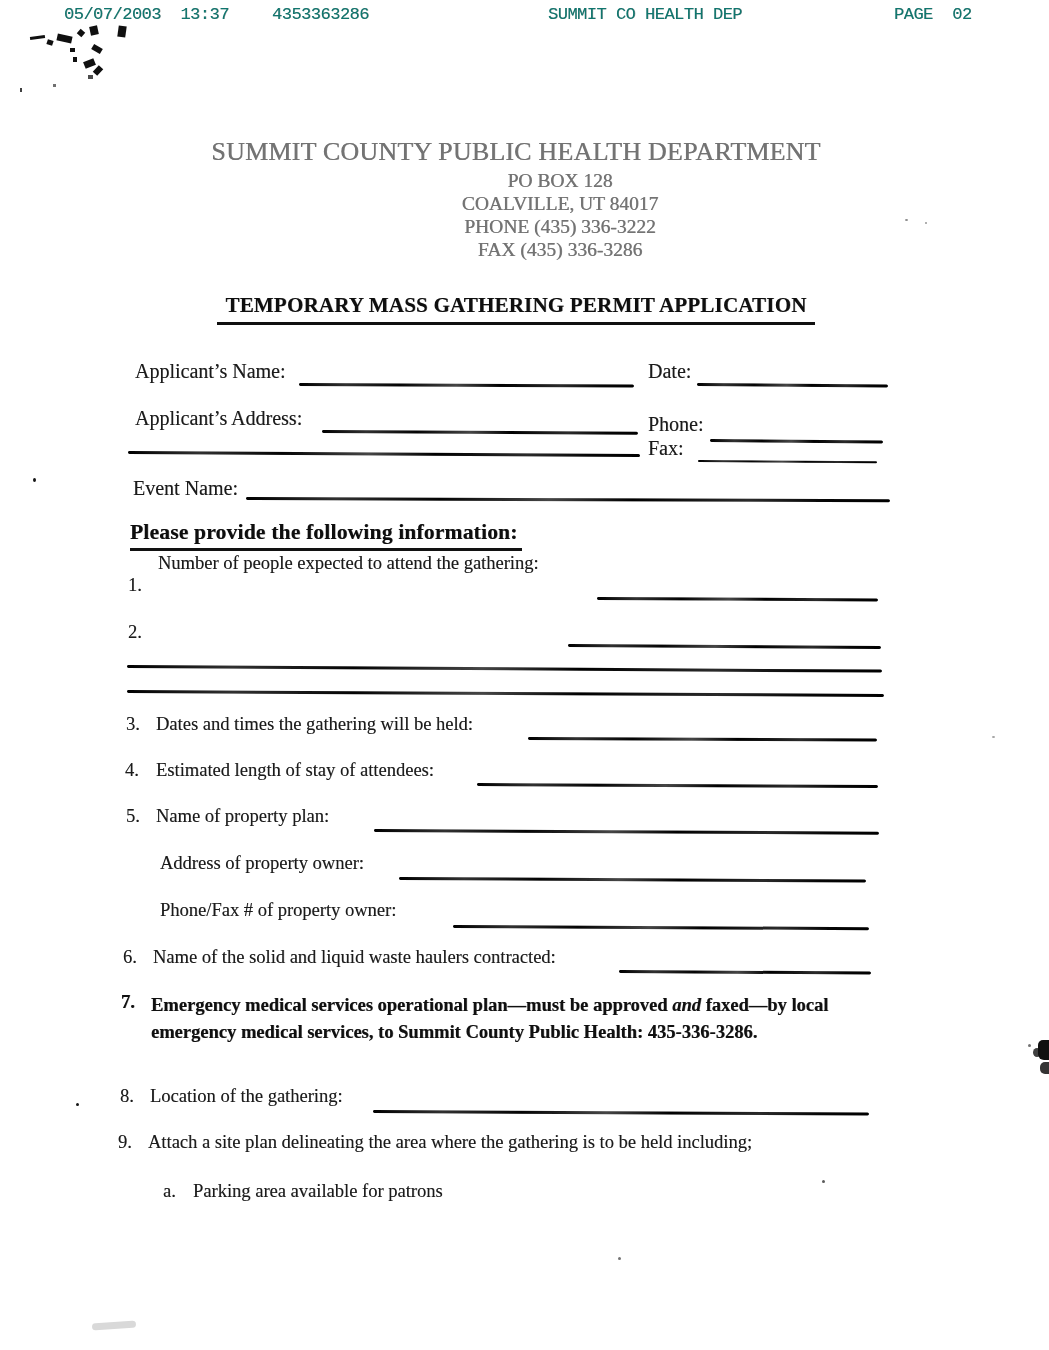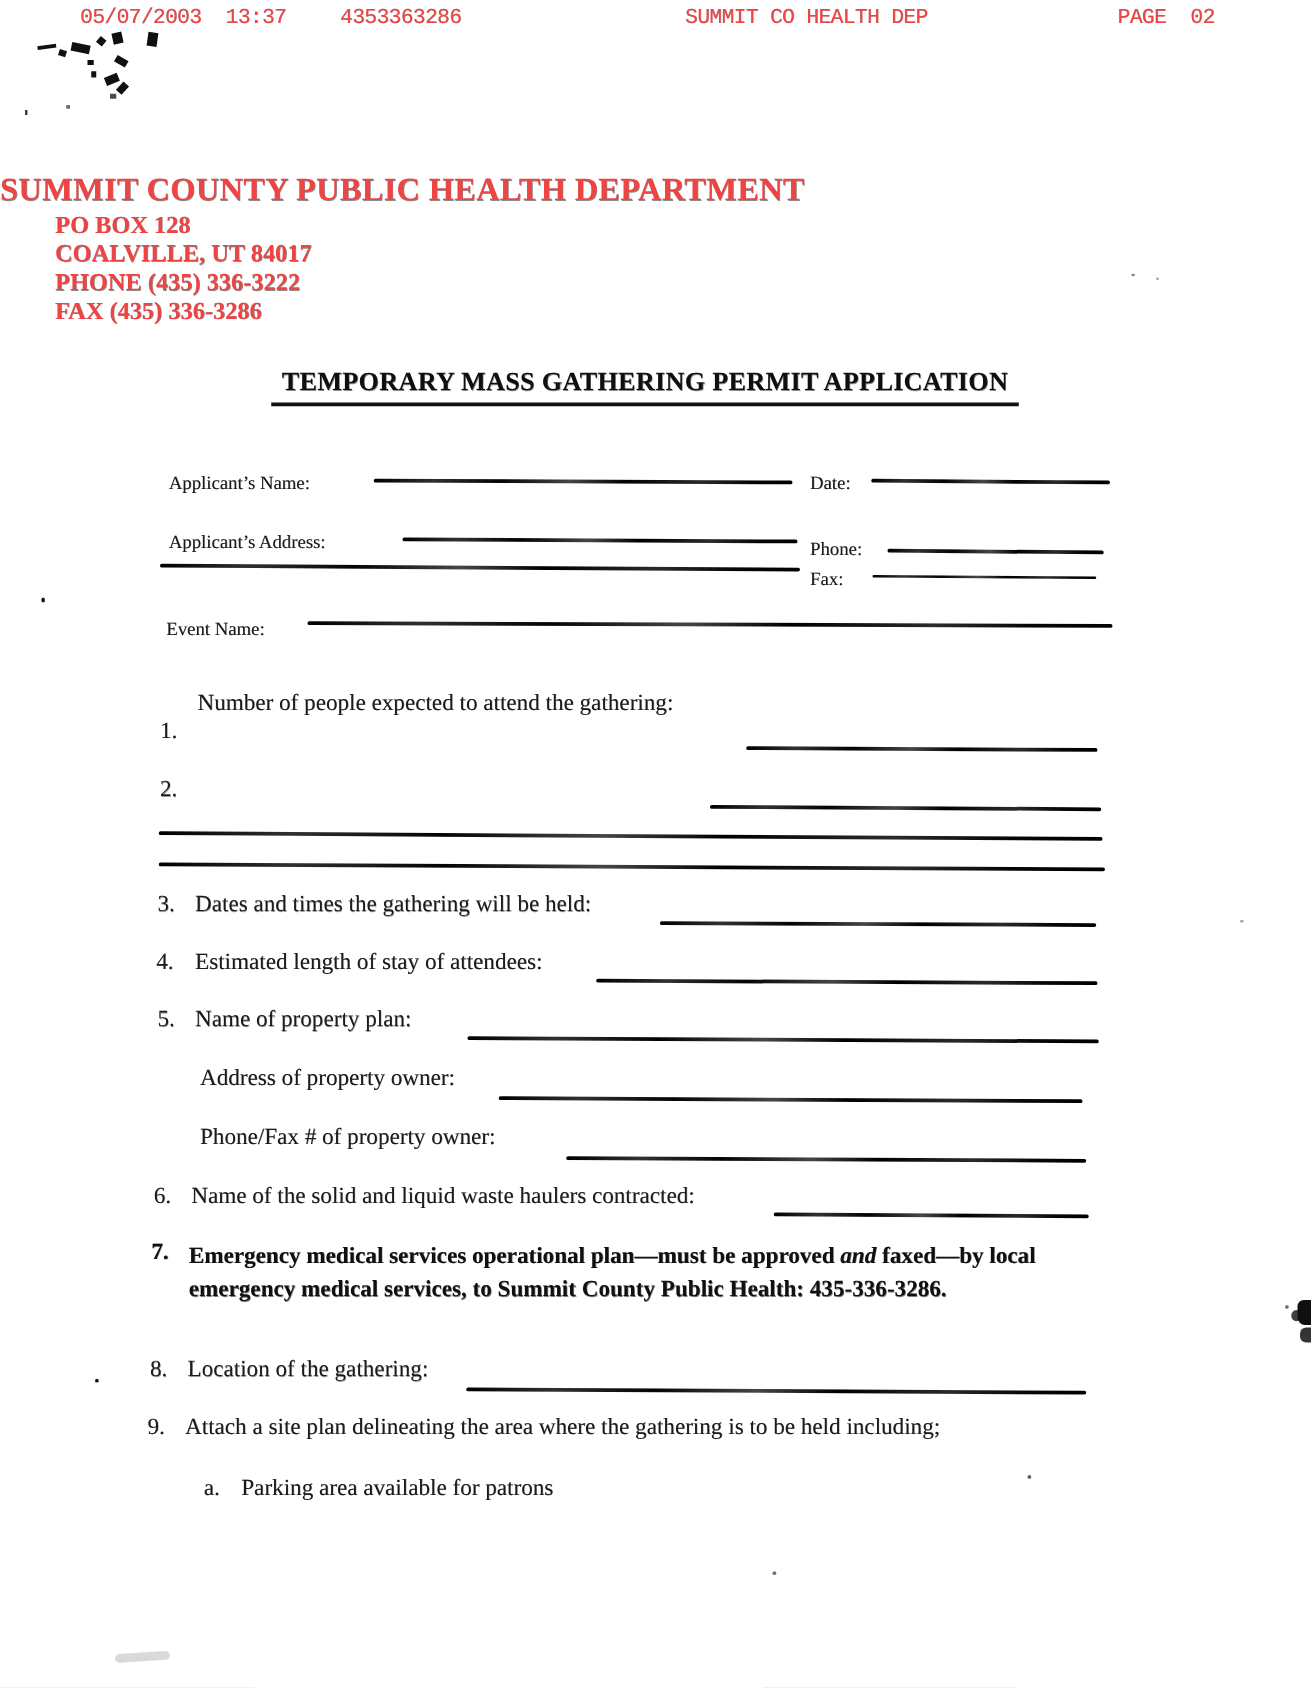--- a/index.html
+++ b/index.html
@@ -3,36 +3,36 @@
 <meta charset="utf-8">
 <style>
   html,body{margin:0;padding:0;background:#e8e8e8;}
   #page{
     position:relative;width:1049px;height:1350px;background:#ffffff;
     font-family:"Liberation Serif",serif;color:#1a1a1a;overflow:hidden;
     margin:0 auto;
   }
   .mono{
     position:absolute;font-family:"Liberation Mono",monospace;font-size:17px;
-    color:#ef4444;white-space:pre;letter-spacing:-0.5px;
+    color:#0f766e;white-space:pre;letter-spacing:-0.5px;
     text-shadow:0.4px 0.3px 0 rgba(20,20,20,.4);
   }
   .lh{
-    position:absolute;left:0;width:1032px;text-align:left;font-weight:bold;
-    color:#ef4444;text-shadow:0.5px 0.4px 0 rgba(0,0,0,.45);
+    position:absolute;left:0;width:1032px;text-align:center;font-weight:normal;
+    color:#737373;text-shadow:0.5px 0.4px 0 rgba(0,0,0,.45);
   }
   .lh-title{font-size:26px;letter-spacing:0.2px;}
   .lh-sub{font-size:19.5px;padding-left:44px;}
   .form-title-wrap{position:absolute;left:0;width:1032px;text-align:center;}
   .form-title{
     display:inline-block;font-weight:bold;font-size:21px;letter-spacing:0.2px;
     border-bottom:3px solid #101010;padding:0 8px 4px 8px;color:#0f0f0f;
     text-shadow:0.5px 0.4px 0 rgba(0,0,0,.45);
   }
-  .label{position:absolute;font-size:15px;color:#1b1b1b;text-shadow:0.35px 0.25px 0 rgba(0,0,0,.4);white-space:pre;margin-top:19px;}
+  .label{position:absolute;font-size:20px;color:#1b1b1b;text-shadow:0.35px 0.25px 0 rgba(0,0,0,.4);white-space:pre;}
   .section-heading{
     position:absolute;font-weight:bold;font-size:21.5px;color:#0e0e0e;
     border-bottom:3px solid #121212;padding:0 4px 3px 0;
     text-shadow:0.5px 0.4px 0 rgba(0,0,0,.5);letter-spacing:0.2px;
   }
   .inum,.itext{position:absolute;font-size:18.5px;color:#1b1b1b;text-shadow:0.35px 0.25px 0 rgba(0,0,0,.4);}
   .itext{white-space:pre;}
   .itext.wrap{white-space:normal;font-family:Liberation Serif, serif;}
   .bold{font-weight:bold;color:#101010;text-shadow:0.5px 0.4px 0 rgba(0,0,0,.5);}
   .emph{font-style:italic;}
@@ -91,20 +91,21 @@
   <span class="label" style="left:648px;top:413px">Phone:</span>
   <div class="wline" style="left:710px;top:439px;width:173px;transform:rotate(0.5deg)"></div>
 
   <div class="wline" style="left:128px;top:451px;width:512px;transform:rotate(0.35deg)"></div>
   <span class="label" style="left:648px;top:437px">Fax:</span>
   <div class="wline thin" style="left:698px;top:460px;width:179px;transform:rotate(0.4deg)"></div>
 
   <span class="label" style="left:133px;top:477px">Event Name:</span>
   <div class="wline" style="left:246px;top:497px;width:644px;transform:rotate(0.2deg)"></div>
 
+  <div class="section-heading" style="left:130px;top:520px">Please provide the following information:</div>
 
   <span class="inum" style="left:128px;top:575px">1.</span>
   <span class="itext" style="left:158px;top:553px">Number of people expected to attend the gathering:</span>
   <div class="wline" style="left:597px;top:597px;width:281px;transform:rotate(0.3deg)"></div>
 
   <span class="inum" style="left:128px;top:622px">2.</span>
   <div class="wline" style="left:568px;top:644px;width:313px;transform:rotate(0.35deg)"></div>
   <div class="wline" style="left:127px;top:665px;width:755px;transform:rotate(0.35deg)"></div>
   <div class="wline" style="left:127px;top:690px;width:757px;transform:rotate(0.3deg)"></div>
 

